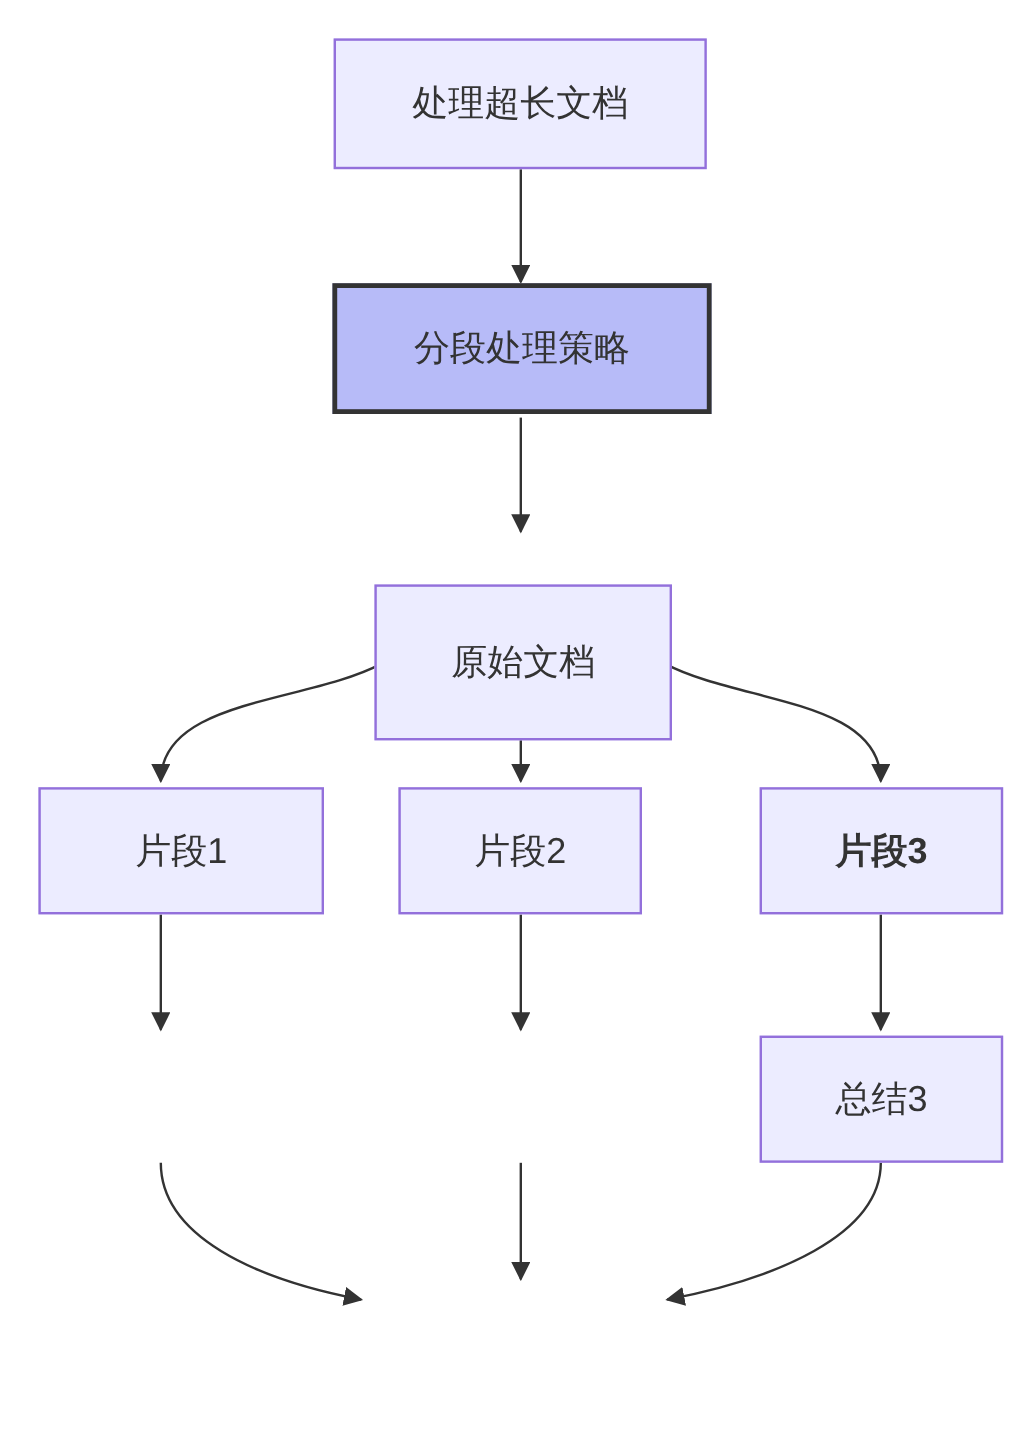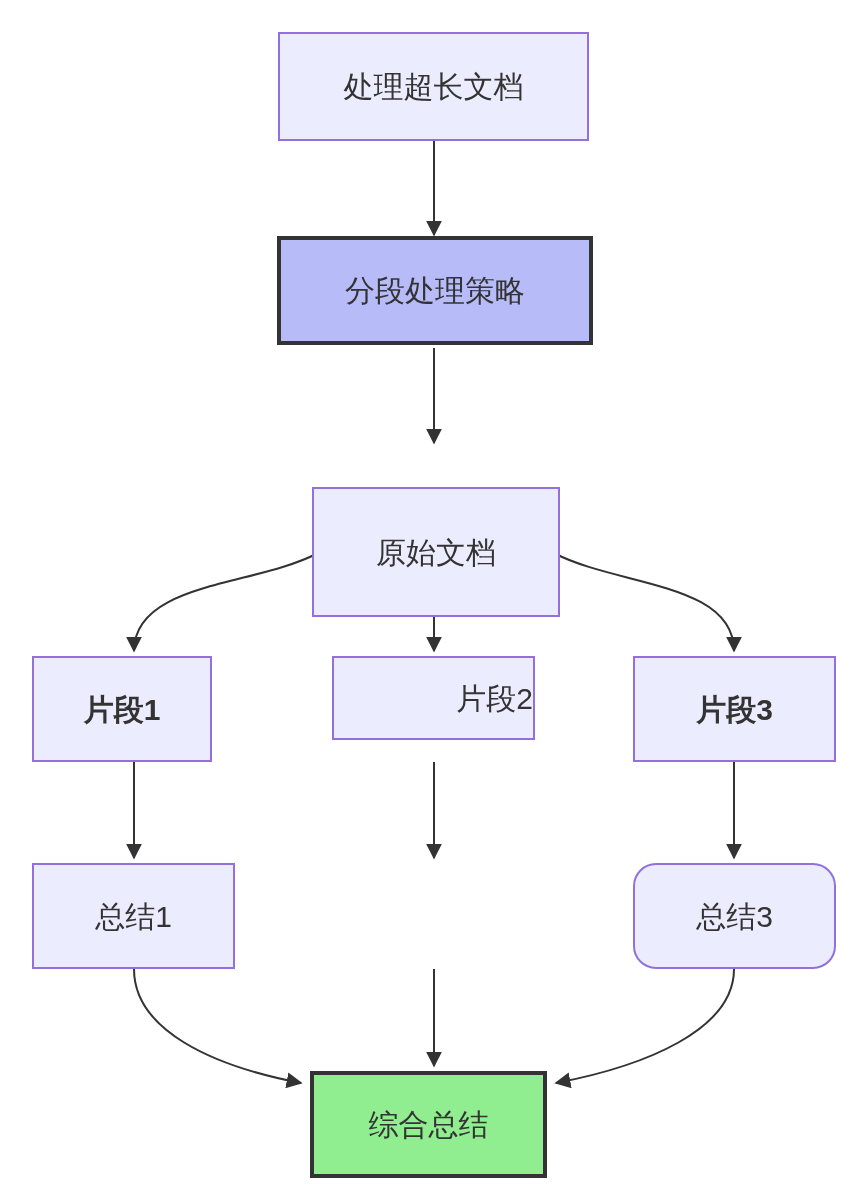--- a/index.html
+++ b/index.html
@@ -45,26 +45,26 @@
     border: 4px solid var(--emphasis_border, #333333);
   }
   .node--success {
     background: var(--success_fill, #90ee90);
     border: 4px solid var(--success_border, #333333);
   }
   
   .p-a  { left: 278px; top:   32px; width: 311px; height: 109px; }
   .p-b  { left: 277px; top:  236px; width: 316px; height: 109px; }
   .p-c  { left: 312px; top:  447px; width: 248px; height: 130px; margin-top: 40px; }
-  .p-d1 { left:  32px; top:  656px; width: 180px; height: 106px; font-weight: bold; }
-  .p-d2 { left: 332px; top:  656px; width: 203px; height: 84px; justify-content: flex-end; }
+  .p-d1 { left:  32px; top:  656px; width: 238px; height: 106px; }
+  .p-d2 { left: 332px; top:  656px; width: 203px; height: 106px; }
   .p-d3 { left: 633px; top:  656px; width: 203px; height: 106px; font-weight: bold; }
   .p-e1 { left:  32px; top:  863px; width: 203px; height: 106px; }
   .p-e2 { left: 332px; top:  863px; width: 203px; height: 106px; }
-  .p-e3 { left: 633px; top:  863px; width: 203px; height: 106px; border-radius: 23px; }
+  .p-e3 { left: 633px; top:  863px; width: 203px; height: 106px; }
   .p-f  { left: 310px; top: 1071px; width: 237px; height: 107px; }
 </style>
 </head>
 <body>
 
 <div class="canvas">
 
   <svg class="edges" width="852" height="1196" viewBox="0 0 852 1196" xmlns="http://www.w3.org/2000/svg" aria-hidden="true">
     <defs>
       <marker id="arrowhead" viewBox="0 0 10 10" refX="9" refY="5" markerWidth="8" markerHeight="8" orient="auto-start-reverse">
@@ -101,26 +101,20 @@
   </div>
 
   <div class="node p-d2">
     <span>片段2</span>
   </div>
 
   <div class="node p-d3">
     <span>片段3</span>
   </div>
 
-  <div class="node p-e1">
-    <span>总结1</span>
-  </div>
 
 
   <div class="node p-e3">
     <span>总结3</span>
   </div>
 
-  <div class="node node--success p-f">
-    <span>综合总结</span>
-  </div>
 
 </div>
 
 </body></html>

